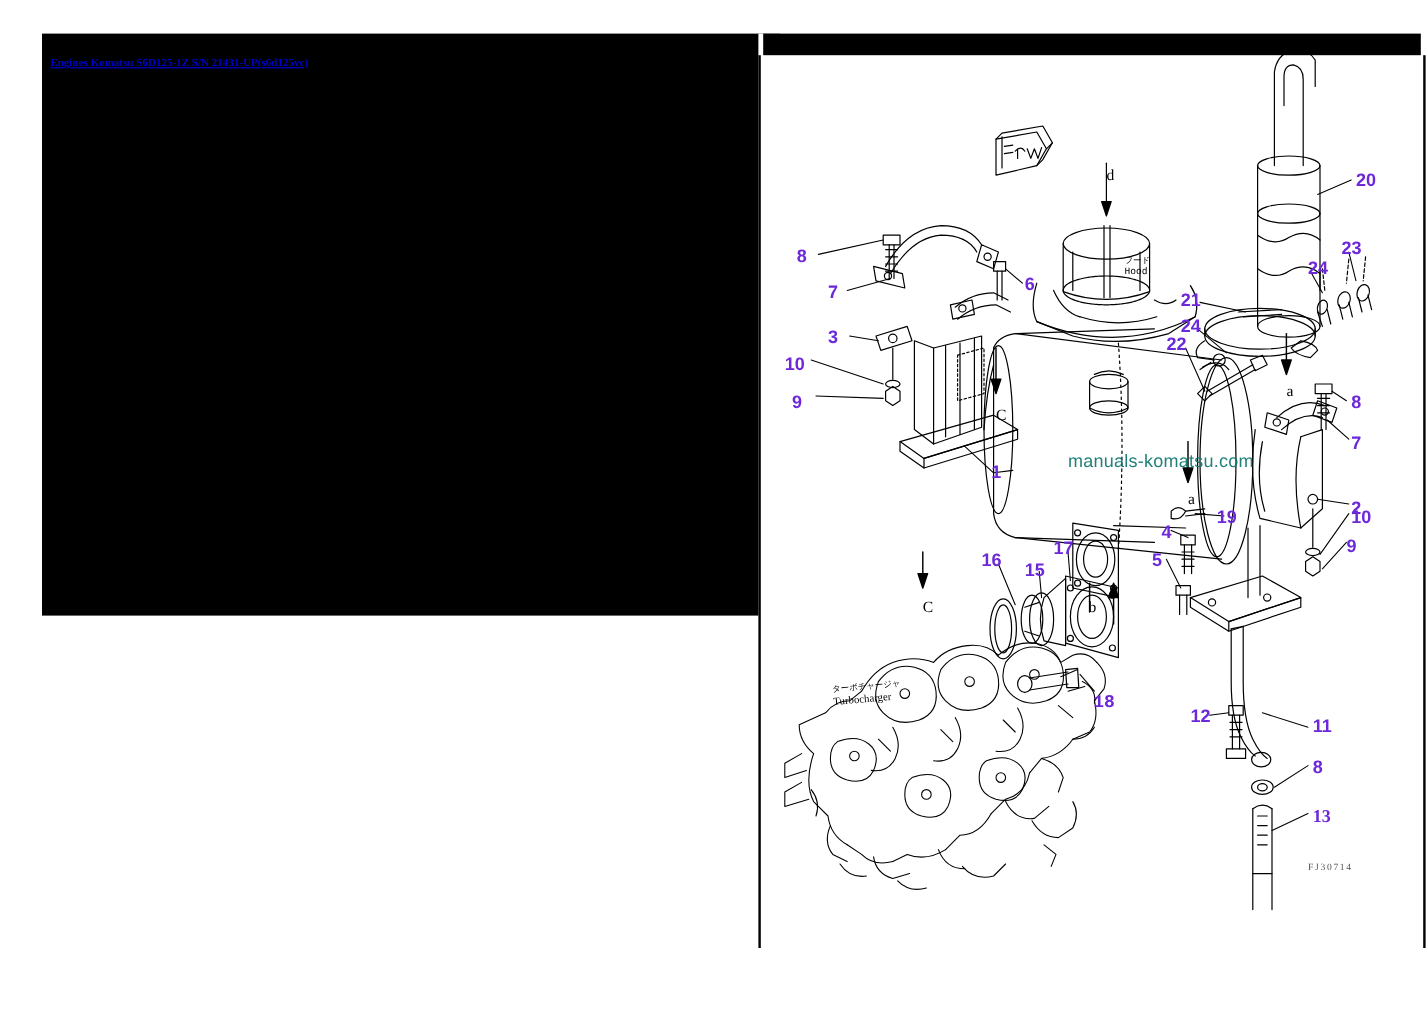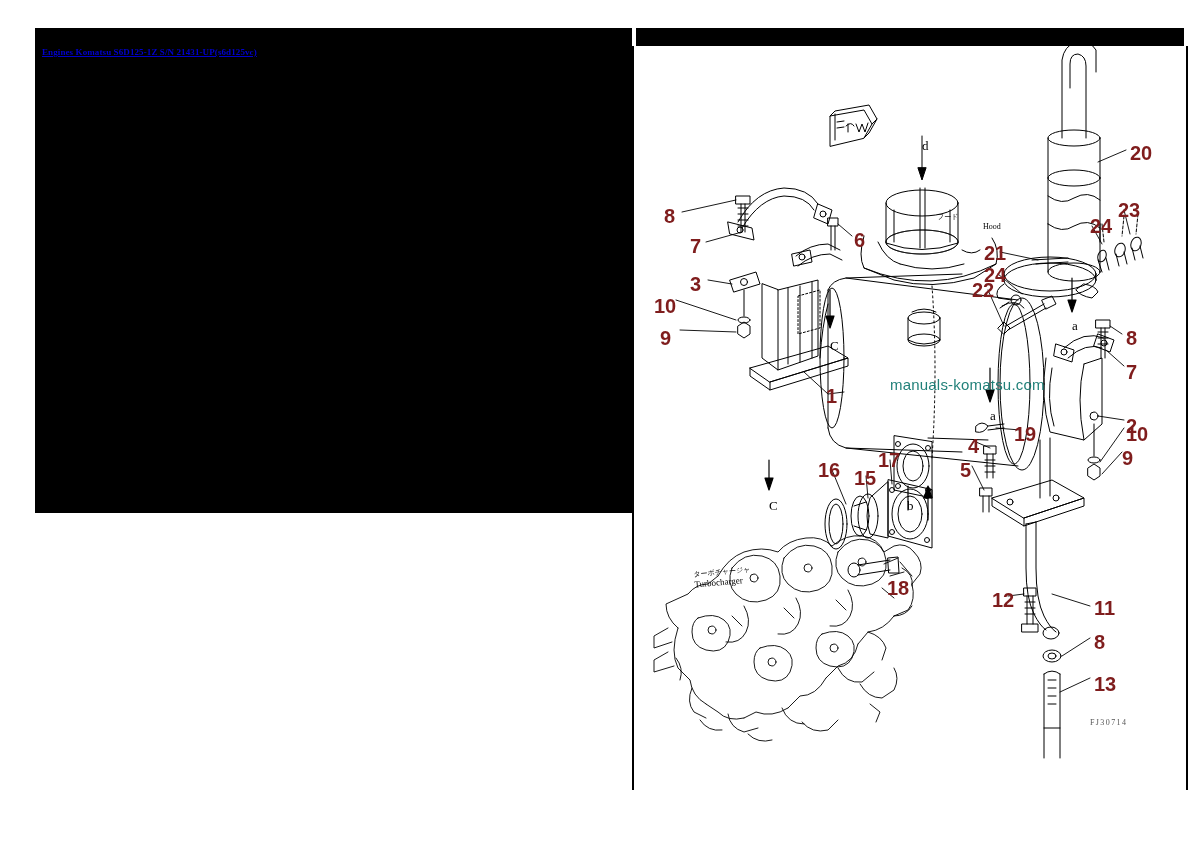--- a/index.html
+++ b/index.html
@@ -26,22 +26,22 @@
   #diagram-topbar{
     position:absolute;left:4px;top:0;width:548px;height:18px;background:#000000;
   }
   #frame-left{position:absolute;left:0px;top:18px;width:1.5px;height:744px;background:#000;}
   #frame-right{position:absolute;left:554px;top:18px;width:1.5px;height:744px;background:#000;}
 
   #svgwrap{position:absolute;left:0;top:0;width:556px;height:762px;}
   svg{display:block;}
 
   .num{
-    position:absolute;color:#7f1d1d;font-weight:bold;
-    font-family:"Liberation Sans",sans-serif;font-size:20px;
+    position:absolute;color:#6d28d9;font-weight:bold;
+    font-family:"Liberation Sans",sans-serif;font-size:15px;
     line-height:1;
   }
   .mark{
     position:absolute;color:#000;font-family:"Liberation Serif",serif;
     font-size:13px;font-style:normal;
   }
 
   #watermark{
     position:absolute;left:258px;top:348px;
     color:#0f766e;font-family:"Liberation Sans",sans-serif;
@@ -56,21 +56,21 @@
   #turbo-label{
     position:absolute;left:62px;top:540px;
     font-family:"DejaVu Sans",sans-serif;font-size:7px;color:#000;
     line-height:1.3;transform:rotate(-5deg);
   }
   #turbo-label .en{font-family:"Liberation Serif",serif;font-size:9px;}
   #hood-label{
     position:absolute;left:305px;top:185px;
     font-family:"DejaVu Sans",sans-serif;font-size:7px;color:#000;line-height:1.3;
   }
-  #hood-label .en{font-family:Liberation Serif, serif;font-size:8px;margin-left:46px;}
+  #hood-label .en{font-family:Liberation Mono, monospace;font-size:8px;}
   #fwd-label{
     position:absolute;left:196px;top:80px;width:44px;height:38px;
   }
 </style>
 </head>
 <body>
 
 <div id="left-panel">
   <a id="title-link" href="#">Engines Komatsu S6D125-1Z S/N 21431-UP(s6d125vc)</a>
 </div>
@@ -441,26 +441,26 @@
       <div class="num" style="left: 58px; top: 246px;">3</div>
       <div class="num" style="left: 336px; top: 408px;">4</div>
       <div class="num" style="left: 328px; top: 432px;">5</div>
       <div class="num" style="left: 222px; top: 202px;">6</div>
       <div class="num" style="left: 58px; top: 208px;">7</div>
       <div class="num" style="left: 32px; top: 178px;">8</div>
       <div class="num" style="left: 28px; top: 300px;">9</div>
       <div class="num" style="left: 22px; top: 268px;">10</div>
       <div class="num" style="left: 462px; top: 570px;">11</div>
       <div class="num" style="left: 360px; top: 562px;">12</div>
-      <div class="num" style="left: 462px; top: 646px;">13</div>
+      <div class="num" style="left: 462px; top: 646px; font-family: Liberation Serif, serif;">13</div>
       <div class="num" style="left: 462px; top: 604px;">8</div>
       <div class="num" style="left: 222px; top: 440px;">15</div>
       <div class="num" style="left: 186px; top: 432px;">16</div>
       <div class="num" style="left: 246px; top: 422px; text-align: right;">17</div>
-      <div class="num" style="left: 255px; top: 550px;">18</div>
+      <div class="num" style="left: 279px; top: 550px; font-family: Liberation Mono, monospace;">18</div>
       <div class="num" style="left: 382px; top: 396px; text-align: center;">19</div>
       <div class="num" style="left: 498px; top: 115px;">20</div>
       <div class="num" style="left: 352px; top: 215px;">21</div>
       <div class="num" style="left: 340px; top: 252px;">22</div>
       <div class="num" style="left: 486px; top: 172px;">23</div>
       <div class="num" style="left: 458px; top: 188px;">24</div>
       <div class="num" style="left: 352px; top: 237px;">24</div>
       <div class="num" style="left: 494px; top: 334px;">7</div>
       <div class="num" style="left: 494px; top: 300px;">8</div>
       <div class="num" style="left: 490px; top: 420px;">9</div>

